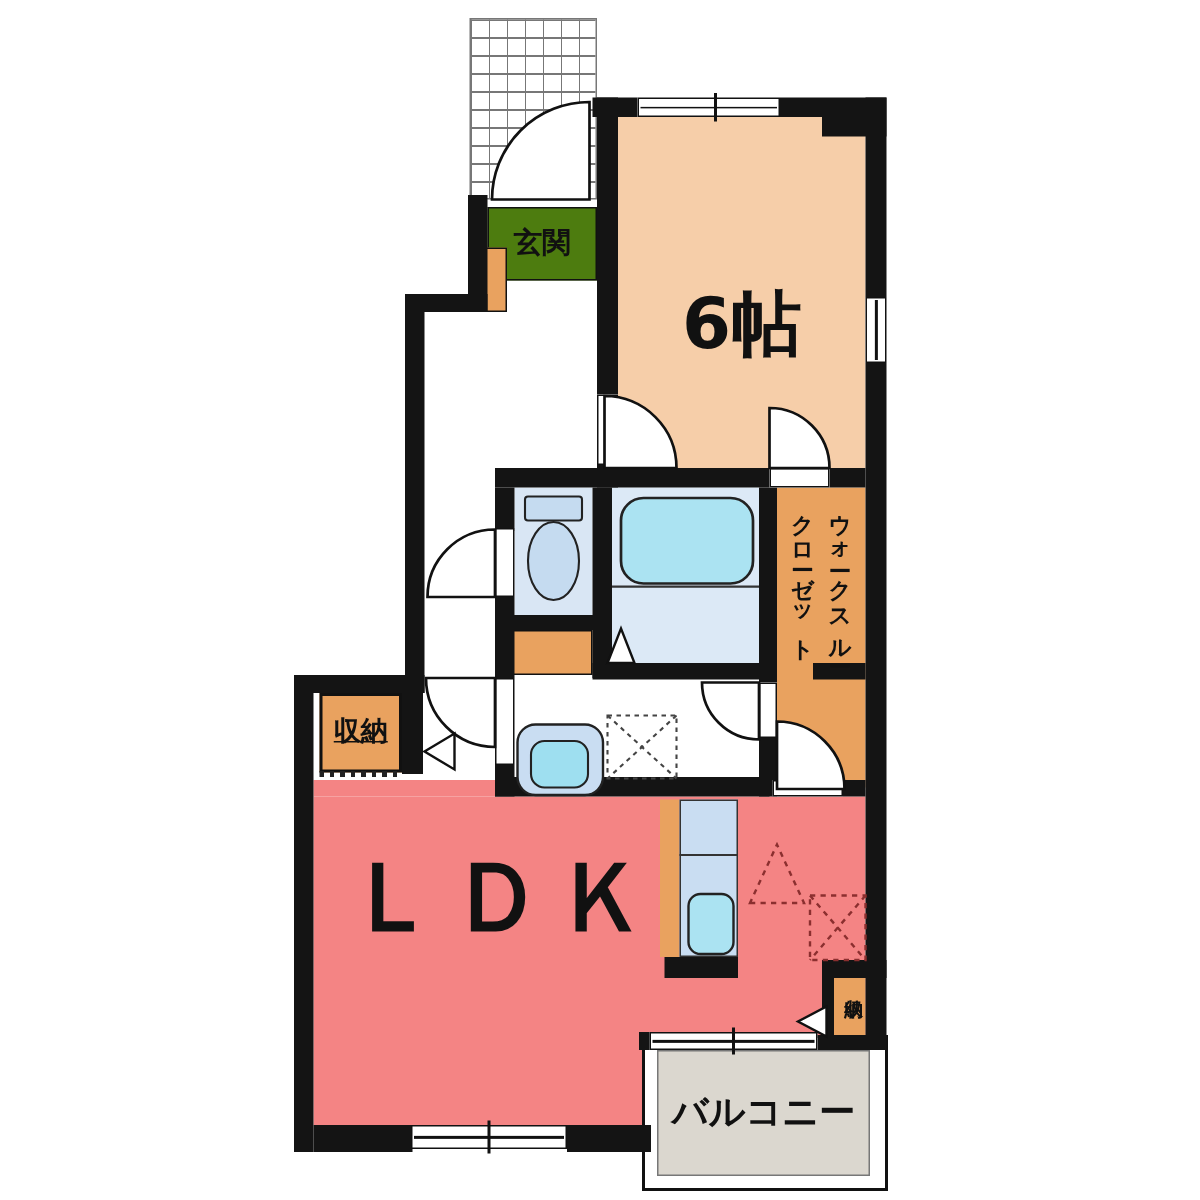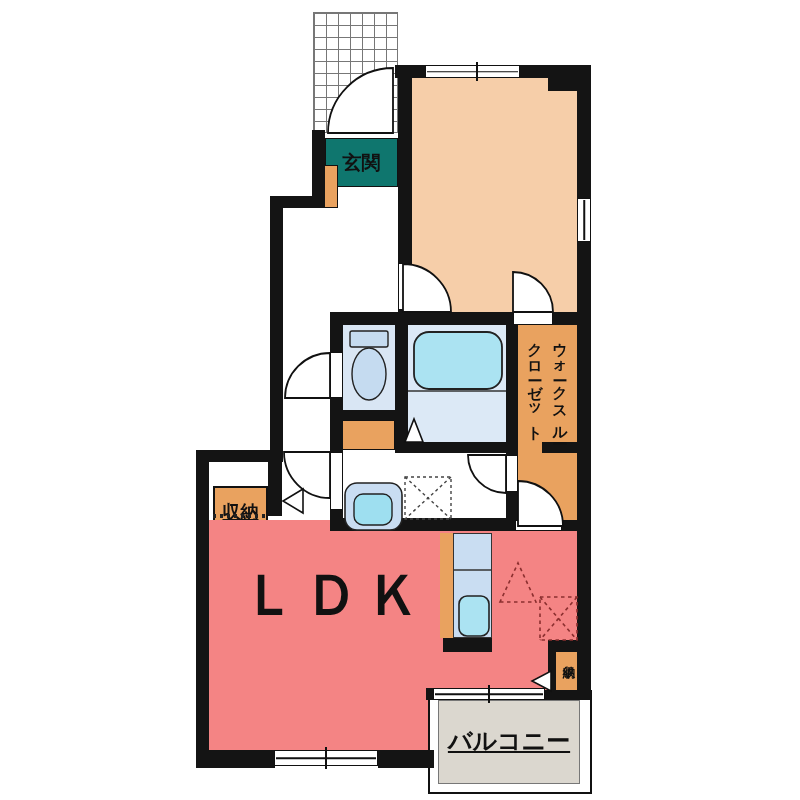--- a/index.html
+++ b/index.html
@@ -22,46 +22,46 @@
   svg{position:absolute;left:0;top:0;}
 </style>
 </head>
 <body>
 
 <div id="plan">
 
   <div class="abs stairs" style="left:313px;top:12px;width:85px;height:121px;"></div>
 
   <div class="abs" style="left:412px;top:78px;width:165px;height:234px;background:#F6CEA9;"></div>
-  <div class="abs" style="left:325px;top:138px;width:73px;height:49px;background:#0f766e;border:1.5px solid #111;display:flex;align-items:center;justify-content:center;">
+  <div class="abs" style="left:325px;top:138px;width:73px;height:49px;background:#4d7c0f;border:1.5px solid #111;display:flex;align-items:center;justify-content:center;">
     <span class="lbl" style="position:static;font-size:19px;">玄関</span>
   </div>
   <div class="abs orange" style="left:318px;top:165px;width:20px;height:43px;border:1.5px solid #111;"></div>
 
   <div class="abs" style="left:343px;top:325px;width:52px;height:85px;background:#D9E6F4;"></div>
   <div class="abs" style="left:408px;top:325px;width:98px;height:117px;background:#DCE9F6;"></div>
   <div class="abs orange" style="left:518px;top:325px;width:59px;height:200px;"></div>
   <div class="abs orange" style="left:340px;top:420px;width:55px;height:30px;border:1.5px solid #111;"></div>
 
-  <div class="abs orange" style="left:213px;top:486px;width:55px;height:53px;border:2px solid #111;display:flex;align-items:center;justify-content:center;text-decoration:underline;">
+  <div class="abs orange" style="left:213px;top:462px;width:55px;height:53px;border:2px solid #111;display:flex;align-items:center;justify-content:center;text-decoration:underline;">
     <span class="lbl" style="position:static;font-size:18px;">収納</span>
   </div>
   <div class="abs dots" style="left:213px;top:514px;width:55px;height:4px;"></div>
 
   <div class="abs" style="left:209px;top:520px;width:121px;height:11px;background:#F48484;"></div>
   <div class="abs" style="left:209px;top:531px;width:368px;height:159px;background:#F48484;"></div>
   <div class="abs" style="left:209px;top:690px;width:224px;height:60px;background:#F48484;"></div>
 
   <div class="abs orange" style="left:440px;top:533px;width:13px;height:105px;"></div>
   <div class="abs" style="left:453px;top:533px;width:39px;height:105px;background:#C9DDF2;border:1px solid #333;"></div>
 
   <div class="abs orange" style="left:553px;top:652px;width:24px;height:38px;"></div>
 
   <div class="abs" style="left:428px;top:690px;width:164px;height:104px;background:#fff;border:2px solid #111;"></div>
-  <div class="abs" style="left:438px;top:700px;width:142px;height:84px;background:#DBD7CF;border:1px solid #777;display:flex;align-items:center;justify-content:center;text-decoration:underline;">
+  <div class="abs" style="left:438px;top:700px;width:142px;height:84px;background:#DBD7CF;border:1px solid #777;display:flex;align-items:center;justify-content:center;">
     <span class="lbl" style="position:static;font-size:24px;">バルコニー</span>
   </div>
 
   <div class="w" style="left:312px;top:130px;width:13px;height:78px;"></div>
   <div class="w" style="left:270px;top:196px;width:55px;height:12px;"></div>
   <div class="w" style="left:270px;top:196px;width:13px;height:266px;"></div>
   <div class="w" style="left:196px;top:450px;width:87px;height:12px;"></div>
   <div class="w" style="left:196px;top:450px;width:13px;height:318px;"></div>
   <div class="w" style="left:209px;top:750px;width:66px;height:18px;"></div>
   <div class="w" style="left:378px;top:750px;width:56px;height:18px;"></div>
@@ -140,23 +140,24 @@
     <rect x="459" y="596" width="30" height="40" rx="8" fill="#ABE3F2" stroke="#222" stroke-width="1.6"></rect>
 
     <path d="M500,602 L536,602 L518,563 Z" fill="none" stroke="#8B2F2F" stroke-width="1.6" stroke-dasharray="3.5,3.5"></path>
     <g fill="none" stroke="#8B2F2F" stroke-width="1.6" stroke-dasharray="3.5,3.5">
       <rect x="540" y="597" width="37" height="43"></rect>
       <line x1="540" y1="597" x2="577" y2="640"></line>
       <line x1="577" y1="597" x2="540" y2="640"></line>
     </g>
   </svg>
 
+  <div class="lbl" style="left:412px;top:192px;width:165px;font-size:47px;">6帖</div>
 
   <div class="lbl" style="left:520px;top:332px;width:52px;height:210px;writing-mode:vertical-rl;font-size:15px;letter-spacing:3px;line-height:25px;text-align:left;">
     <span>ウォークスルー</span><br>
     <span>クローゼット</span>
   </div>
 
-  <div class="lbl" style="left:215px;top:566px;width:240px;font-size:56px;letter-spacing:6px;">ＬＤＫ</div>
+  <div class="lbl" style="left:215px;top:566px;width:240px;font-size:64px;letter-spacing:6px;">ＬＤＫ</div>
 
   <div class="lbl" style="left:556px;top:656px;width:20px;height:32px;writing-mode:vertical-rl;font-size:12.5px;text-align:left;">収納</div>
 
 </div>
 
 </body></html>

